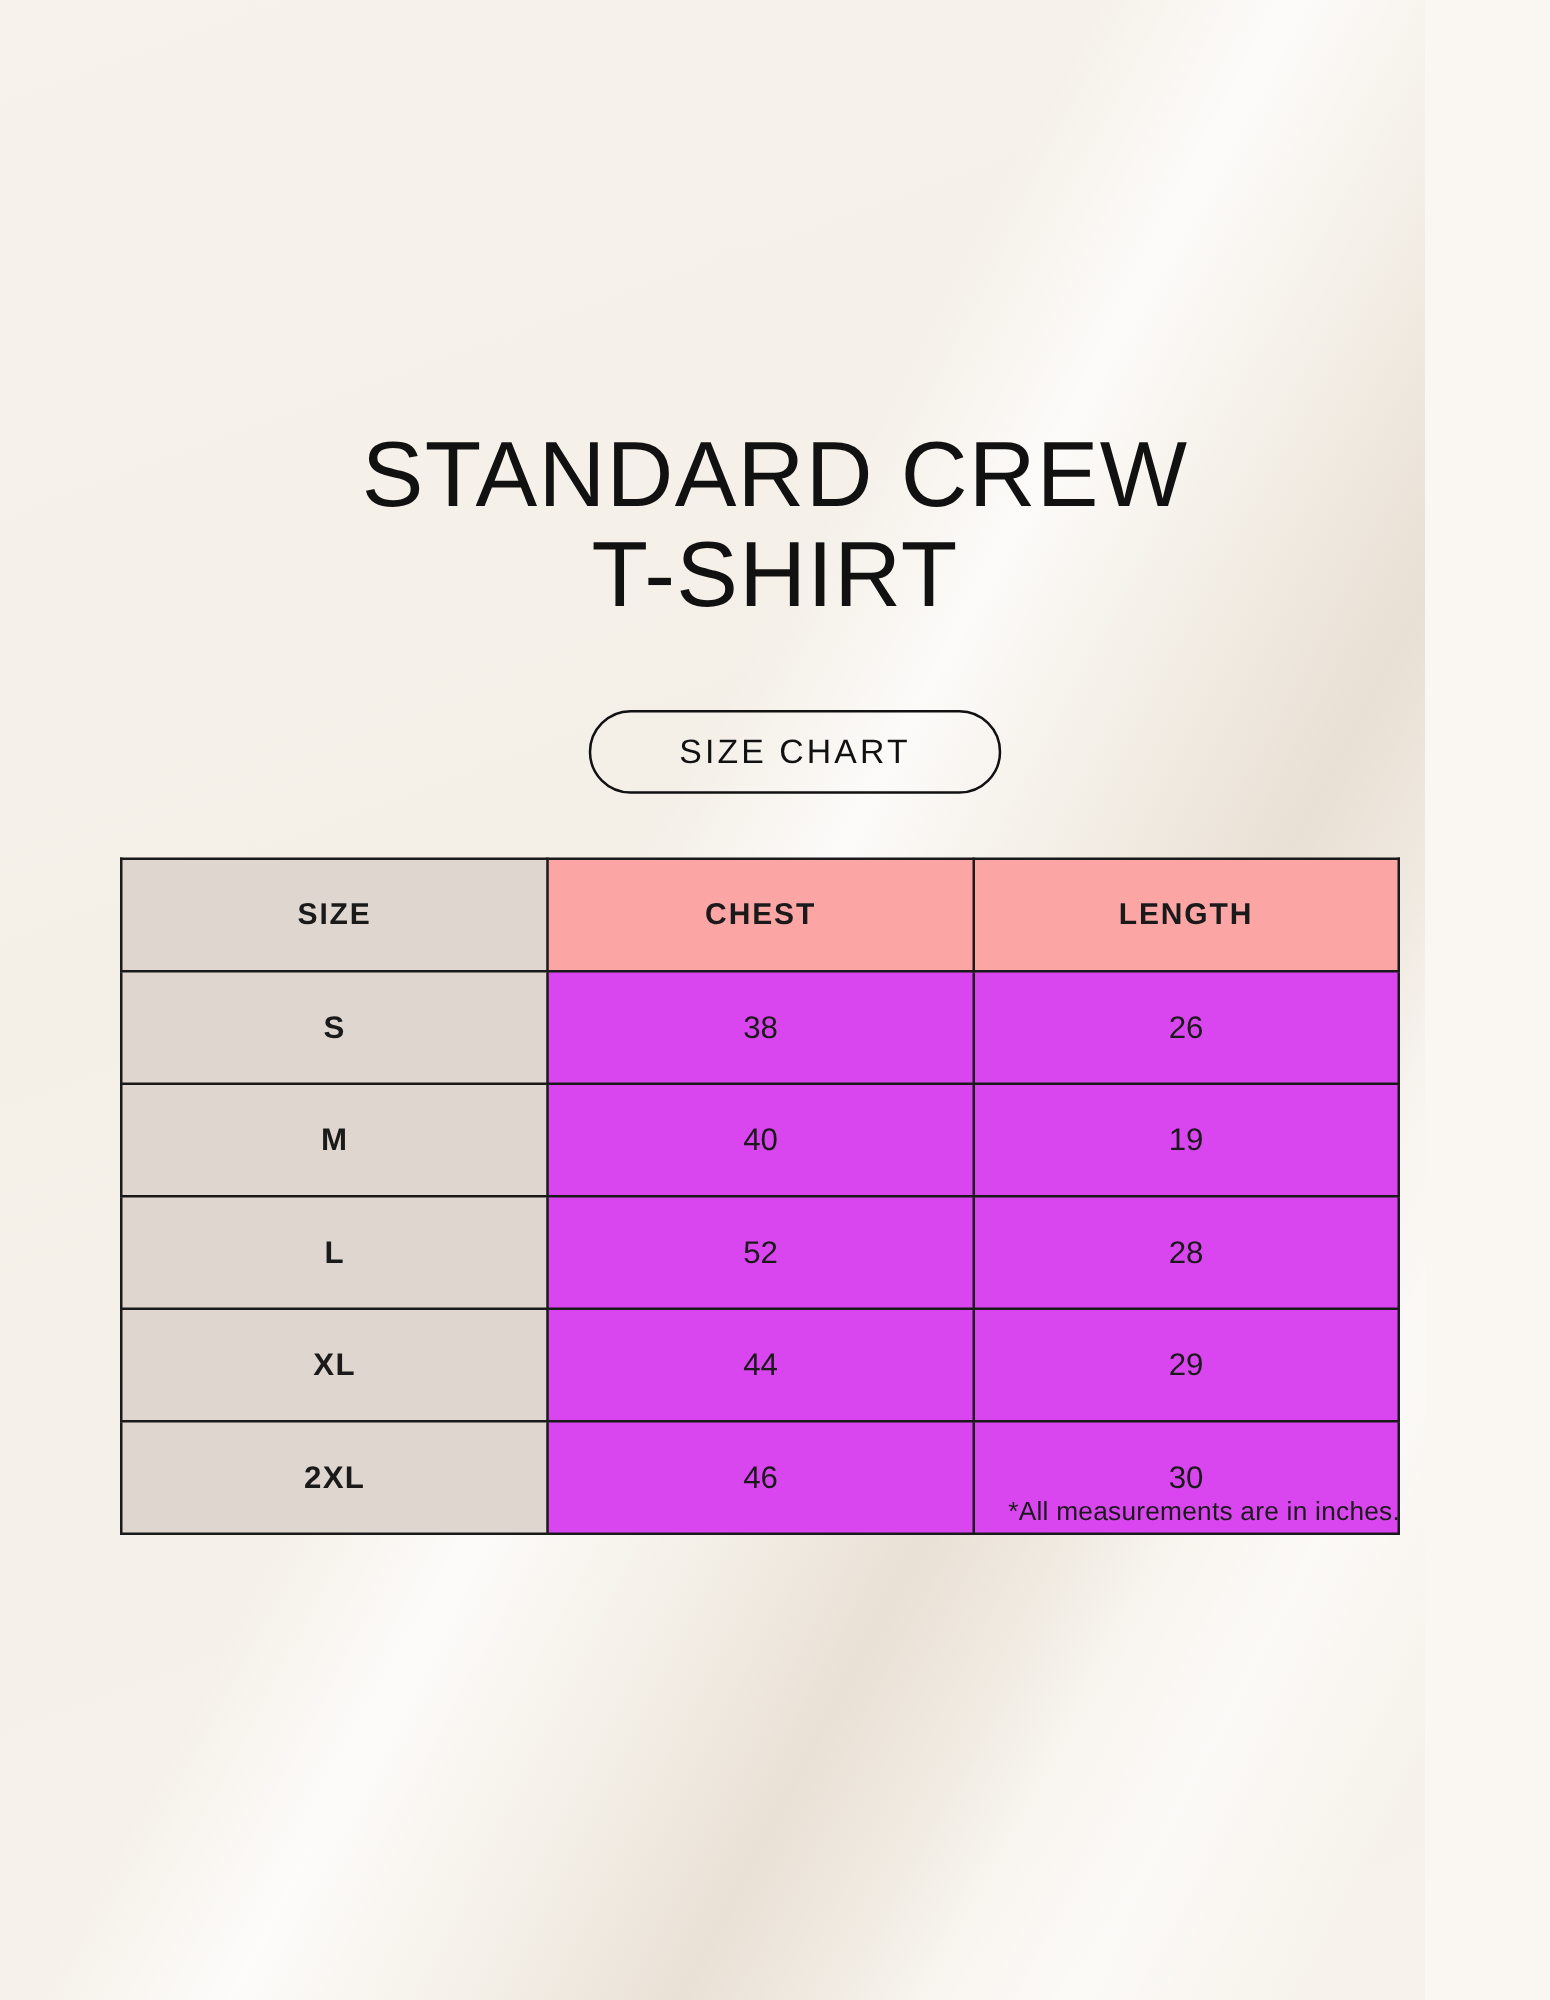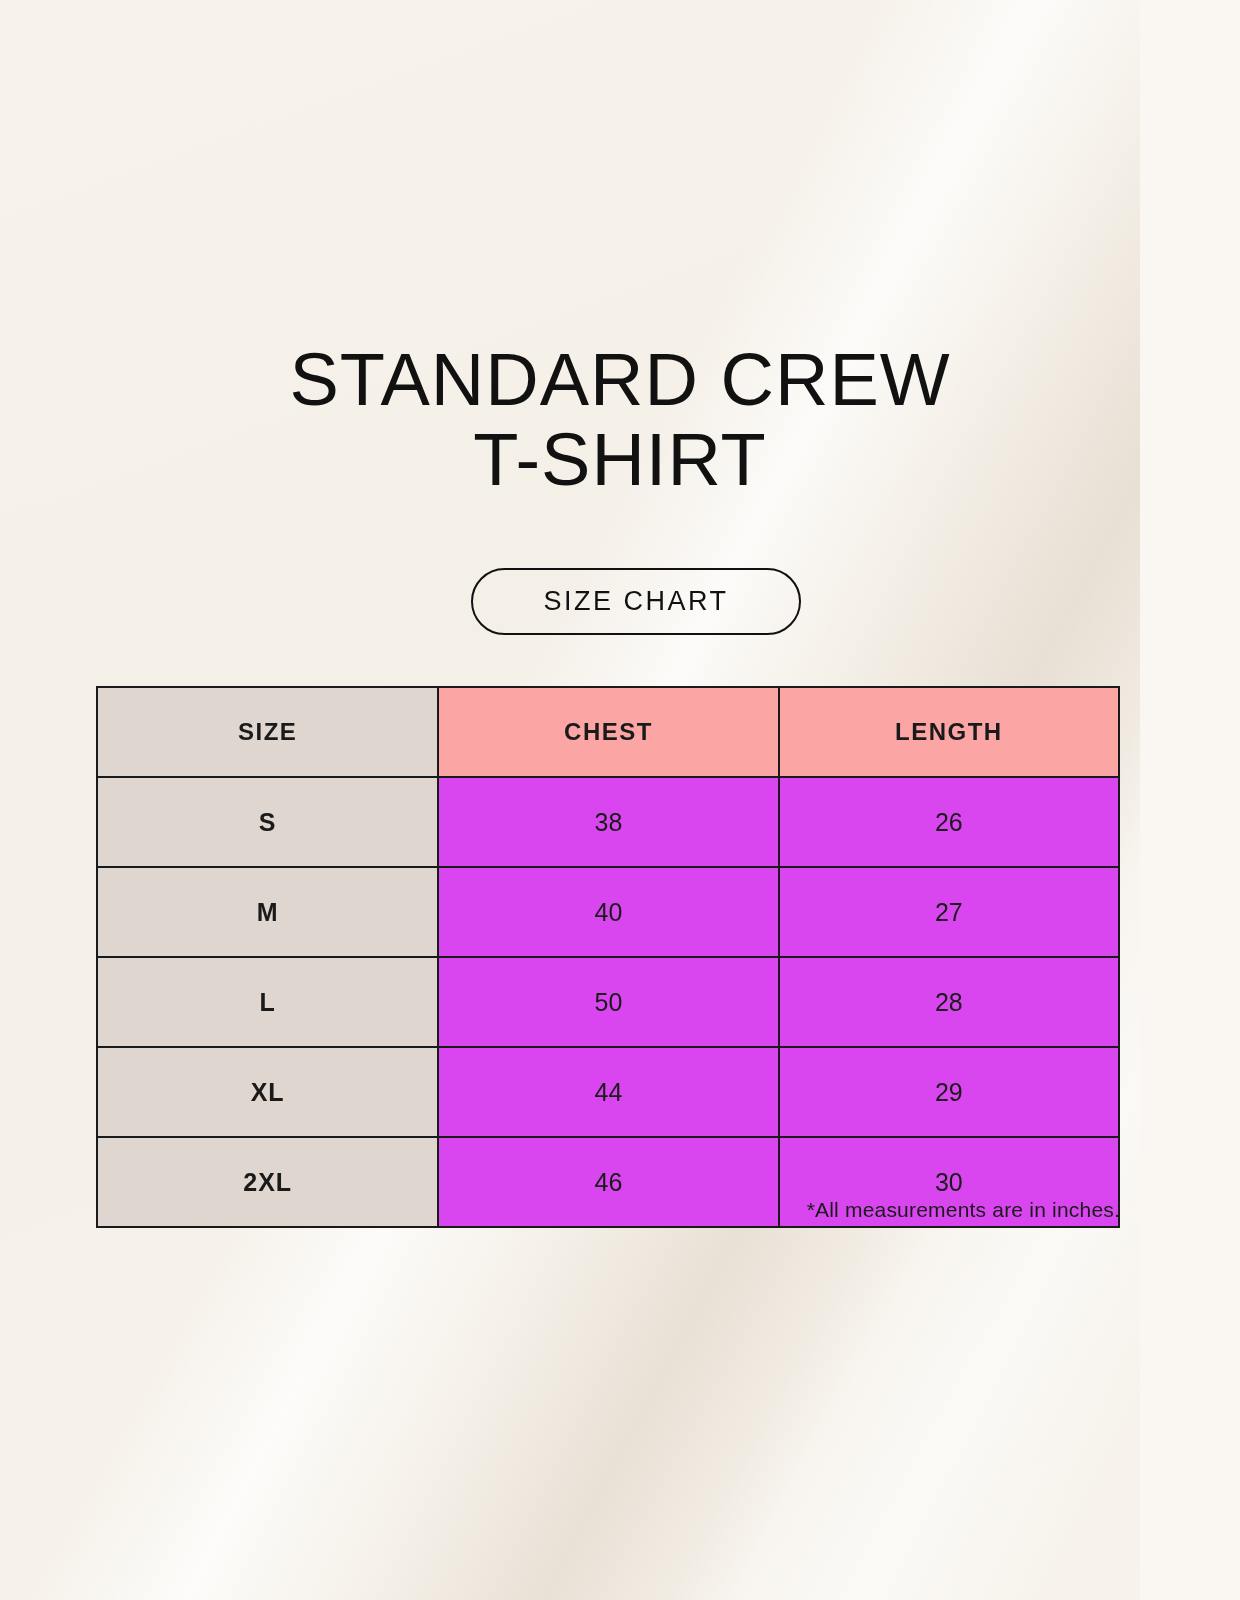--- a/index.html
+++ b/index.html
@@ -158,25 +158,25 @@
       </thead>
       <tbody>
         <tr>
           <td class="cell-size">S</td>
           <td class="cell-val">38</td>
           <td class="cell-val">26</td>
         </tr>
         <tr>
           <td class="cell-size">M</td>
           <td class="cell-val">40</td>
-          <td class="cell-val">27</td>
+          <td class="cell-val">19</td>
         </tr>
         <tr>
           <td class="cell-size">L</td>
-          <td class="cell-val">50</td>
+          <td class="cell-val">52</td>
           <td class="cell-val">28</td>
         </tr>
         <tr>
           <td class="cell-size">XL</td>
           <td class="cell-val">44</td>
           <td class="cell-val">29</td>
         </tr>
         <tr>
           <td class="cell-size">2XL</td>
           <td class="cell-val">46</td>

